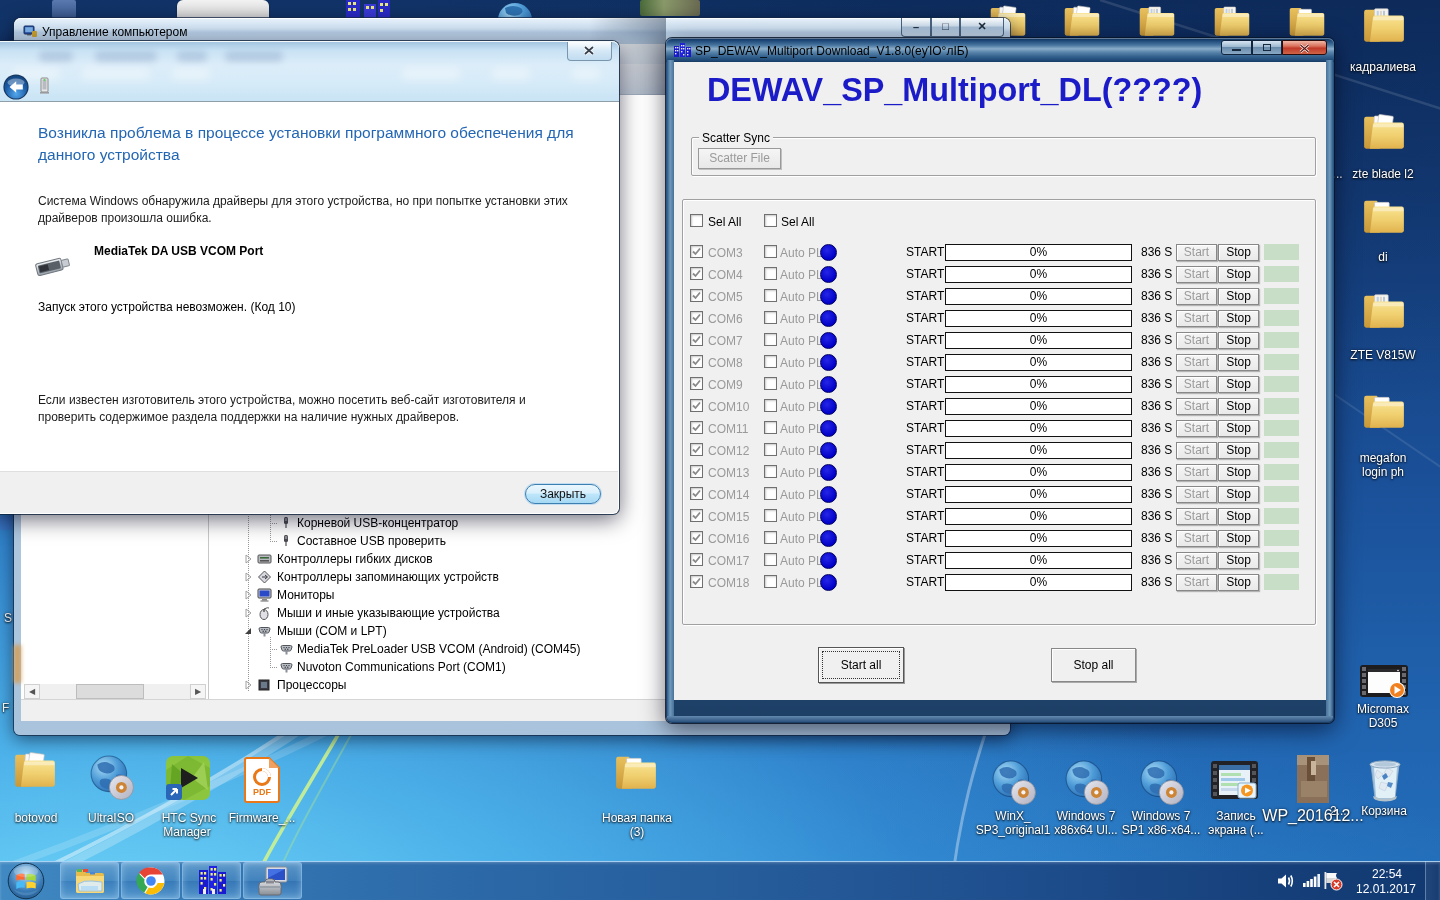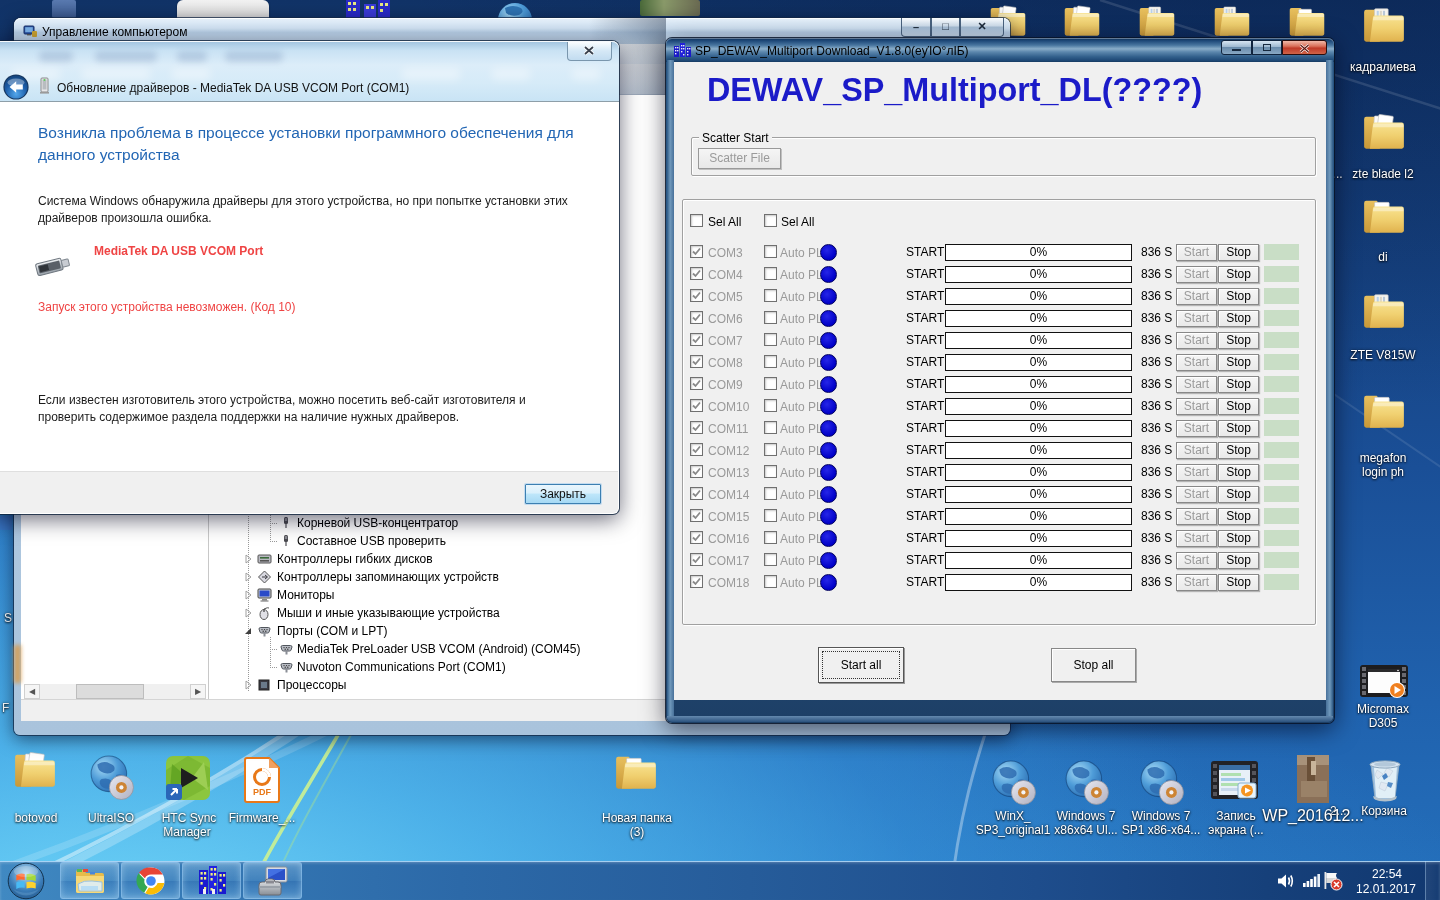--- a/index.html
+++ b/index.html
@@ -27,21 +27,21 @@
  background:linear-gradient(180deg,#fdfeff 0%,#f0f5fb 60%,#e3ecf6 100%);border-bottom:1px solid #c8d4e2;}
 #dm .status{position:absolute;left:7px;right:7px;bottom:14px;height:22px;background:#f0f0f0;border-top:1px solid #d5d5d5;}
 .ti{position:absolute;font-size:12px;color:#000;white-space:nowrap;line-height:16px;}
 .capb{position:absolute;height:19px;background:linear-gradient(180deg,rgba(252,254,255,.95) 0%,rgba(205,220,235,.9) 45%,rgba(160,185,210,.9) 50%,rgba(200,218,235,.95) 100%);
  border:1px solid #49627e;border-top:none;color:#1c2a3a;font-size:11px;text-align:center;line-height:17px;font-weight:bold;}
 #dlg{left:-9px;top:41px;width:628px;height:473px;border-radius:0 7px 6px 6px;
  background:#fff;box-shadow:0 0 0 1px rgba(15,35,60,.8),0 5px 22px rgba(0,0,25,.6);}
 #dlg .glass{position:absolute;left:0;top:0;right:0;height:61px;border-radius:0 7px 0 0;
  background:linear-gradient(180deg,#9fc2de 0%,#c9e2f4 16%,#dcedf9 40%,#d6ebf8 70%,#c9e4f5 100%);
  box-shadow:inset 0 1px 0 rgba(255,255,255,.9);border-bottom:1px solid #8e9fa9;}
-.dtext{position:absolute;color:#ef4444;font-size:12px;line-height:17px;white-space:nowrap;}
+.dtext{position:absolute;color:#000000;font-size:12px;line-height:17px;white-space:nowrap;}
 #sp{left:666px;top:38px;width:668px;height:685px;border-radius:6px;
  background:linear-gradient(180deg,#26527e 0%,#2c5c8e 50%,#1d3f66 100%);
  box-shadow:0 0 0 1px rgba(8,20,40,.85),0 6px 24px rgba(0,0,20,.6);}
 .grp{position:absolute;border:1px solid #a0a0a0;box-shadow:inset 1px 1px 0 #fff, 1px 1px 0 #fff;border-radius:2px;}
 .sptxt{position:absolute;font-size:12px;color:#000;white-space:nowrap;}
 .gray{color:#9a9a9a !important;}
 .cb{position:absolute;width:13px;height:13px;background:#fff;border:1px solid #707070;
  box-shadow:inset 1px 1px 2px rgba(0,0,0,.22);}
 .circ{position:absolute;width:17px;height:17px;border-radius:50%;background:radial-gradient(circle at 40% 35%,#2626e8,#0000c8 70%);border:1px solid #000060;}
 .pbar{position:absolute;width:187px;height:17px;background:#fff;border:1px solid #111;
@@ -467,21 +467,21 @@
     <path d="M2 5 Q2 3.5 3.5 3.5 L11.5 3.5 Q13 3.5 13 5 L12 8 Q11.7 9 10.5 9 L4.5 9 Q3.3 9 3 8 Z" fill="#b8bcc4" stroke="#50555c"></path>
     <g fill="#333">
       <circle cx="5" cy="5.6" r=".7"></circle>
       <circle cx="7.5" cy="5.6" r=".7"></circle>
       <circle cx="10" cy="5.6" r=".7"></circle>
       <circle cx="6.2" cy="7.3" r=".7"></circle>
       <circle cx="8.8" cy="7.3" r=".7"></circle>
     </g>
     <rect x="6.5" y="9" width="2" height="3.5" fill="#8a8e96"></rect>
   </svg>
-<div class="ti" style="left:277px;top:623px">Порты (COM и LPT)</div>
+<div class="ti" style="left:277px;top:623px">Мыши (COM и LPT)</div>
 <div class="abs" style="left:270px;top:649px;width:8px;height:1px;background-image:repeating-linear-gradient(90deg,#999 0 1px,transparent 1px 2px)"></div>
 <svg class="abs" style="left:279px;top:642px" width="15" height="14" viewBox="0 0 15 14">
     <path d="M2 5 Q2 3.5 3.5 3.5 L11.5 3.5 Q13 3.5 13 5 L12 8 Q11.7 9 10.5 9 L4.5 9 Q3.3 9 3 8 Z" fill="#b8bcc4" stroke="#50555c"></path>
     <g fill="#333">
       <circle cx="5" cy="5.6" r=".7"></circle>
       <circle cx="7.5" cy="5.6" r=".7"></circle>
       <circle cx="10" cy="5.6" r=".7"></circle>
       <circle cx="6.2" cy="7.3" r=".7"></circle>
       <circle cx="8.8" cy="7.3" r=".7"></circle>
     </g>
@@ -532,36 +532,35 @@
       <circle cx="15" cy="14" r="11.5" fill="url(#bkg)"></circle>
       <path d="M8.6 14 L15.2 8.2 L15.2 11.5 L21.8 11.5 L21.8 16.5 L15.2 16.5 L15.2 19.8 Z" fill="#fff"></path>
       <ellipse cx="15" cy="9.5" rx="8.5" ry="4" fill="rgba(255,255,255,.35)"></ellipse>
     </svg>
     <svg class="abs" style="left:47px;top:36px" width="13" height="18" viewBox="0 0 13 18">
       <rect x="3" y="1" width="7" height="14" rx="1" fill="#e8e8ea" stroke="#8a8a8a"></rect>
       <rect x="4.5" y="2.5" width="4" height="10" fill="#b8bcc0"></rect>
       <circle cx="6.5" cy="3" r="1" fill="#5ad05a"></circle>
       <rect x="2" y="15" width="9" height="1.6" fill="#9a9a9a"></rect>
     </svg>
-    <div class="dtext" style="left:66px;top:39px;color:#111">Обновление драйверов - MediaTek DA USB VCOM Port (COM1)</div>
     <div class="abs" style="left:47px;top:81px;width:560px;font-size:15.5px;color:#2266b4;line-height:21.5px">Возникла проблема в процессе установки программного обеспечения для<br>данного устройства</div>
     <div class="abs" style="left:47px;top:152px;width:560px;font-size:12px;color:#1b1b1b;line-height:16.5px">Система Windows обнаружила драйверы для этого устройства, но при попытке установки этих<br>драйверов произошла ошибка.</div>
     <div class="dtext" style="left:103px;top:202px;font-weight:bold">MediaTek DA USB VCOM Port</div>
     <svg class="abs" style="left:42px;top:211px" width="40" height="26" viewBox="0 0 40 26">
       <g transform="rotate(-14 20 13)">
         <rect x="3" y="8" width="26" height="12" rx="2" fill="url(#usbm)" stroke="#707880"></rect>
         <rect x="5" y="10" width="22" height="8" rx="1" fill="#5a6068"></rect>
         <rect x="6" y="11" width="9" height="6" fill="#30343a"></rect>
         <rect x="29" y="10.5" width="7" height="7" rx="1" fill="#c8ccd2" stroke="#808890"></rect>
       </g>
     </svg>
     <div class="dtext" style="left:47px;top:258px">Запуск этого устройства невозможен. (Код 10)</div>
     <div class="abs" style="left:47px;top:351px;width:560px;font-size:12px;color:#1b1b1b;line-height:16.5px">Если известен изготовитель этого устройства, можно посетить веб-сайт изготовителя и<br>проверить содержимое раздела поддержки на наличие нужных драйверов.</div>
     <div class="abs" style="left:1px;top:430px;width:626px;height:42px;background:#f0f0f0;border-top:1px solid #dfdfdf;border-radius:0 0 5px 5px"></div>
-    <div class="abs" style="left:534px;top:443px;width:76px;height:20px;border:1px solid #3c7fb1;border-radius:1px;background:linear-gradient(180deg,#eaf6fd 0%,#d9f0fc 45%,#bee6fa 50%,#a6d9f4 100%);box-shadow:0 0 0 1px rgba(150,200,240,.5);text-align:center;font-size:12px;line-height:18px;color:#111">Закрыть</div>
+    <div class="abs" style="left:534px;top:443px;width:76px;height:20px;border:1px solid #3c7fb1;border-radius:10px;background:linear-gradient(180deg,#eaf6fd 0%,#d9f0fc 45%,#bee6fa 50%,#a6d9f4 100%);box-shadow:0 0 0 1px rgba(150,200,240,.5);text-align:center;font-size:12px;line-height:18px;color:#111">Закрыть</div>
   </div>
 <div id="sp" class="abs">
     <div class="abs" style="left:0;top:0;right:0;height:24px;border-radius:6px 6px 0 0;background:linear-gradient(180deg,#0b2d55 0%,#1f4a7a 12%,#48759f 30%,#8aadc9 45%,#5c87ad 58%,#32608c 78%,#1c4673 95%,#16395f 100%);box-shadow:inset 0 1px 0 rgba(255,255,255,.35)"></div>
     <svg class="abs" style="left:8px;top:5px" width="17" height="15" viewBox="0 0 17 15">
       <rect x="0" y="3" width="5" height="11" fill="#1a1ac8"></rect>
       <rect x="6" y="0" width="5" height="14" fill="#2222d8"></rect>
       <rect x="12" y="4" width="5" height="10" fill="#1a1ac8"></rect>
       <g fill="#e8e8f8">
         <rect x="1" y="4" width="1.4" height="1.4"></rect>
         <rect x="3" y="4" width="1.4" height="1.4"></rect>
@@ -590,21 +589,21 @@
     <div class="abs" style="left:616px;top:2px;width:45px;height:15px;border:1px solid #2a0c0c;border-radius:0 3px 3px 0;background:linear-gradient(180deg,#f0b8a8 0%,#d9705a 40%,#c03a28 55%,#d06448 100%);text-align:center"><svg width="43" height="13" viewBox="0 0 43 13">
         <path d="M17.5 3 L25.5 10 M25.5 3 L17.5 10" stroke="#fff" stroke-width="2.6"></path>
         <path d="M17.5 3 L25.5 10 M25.5 3 L17.5 10" stroke="#5a1610" stroke-width="1.2"></path>
       </svg></div>
     <div class="abs" style="left:1px;top:22px;width:7px;height:660px;background:linear-gradient(90deg,#2e5a86,#7099bc 45%,#48719a);border-radius:0 0 0 5px"></div>
     <div class="abs" style="right:1px;top:22px;width:7px;height:660px;background:linear-gradient(90deg,#48719a,#7099bc 55%,#2e5a86);border-radius:0 0 5px 0"></div>
     <div class="abs" style="left:1px;bottom:1px;width:666px;height:6px;background:linear-gradient(180deg,#6489ae,#2b527e);border-radius:0 0 5px 5px"></div>
     <div class="abs" style="left:8px;top:24px;width:652px;height:638px;background:#f0f0f0"></div>
     <div class="abs" style="left:41px;top:35px;font-weight:bold;font-size:33px;line-height:33px;letter-spacing:0;color:#1b1bc8;transform:scaleX(.98);transform-origin:left top;white-space:nowrap">DEWAV_SP_Multiport_DL(????)</div>
     <div class="grp" style="left:25px;top:99px;width:625px;height:39px"></div>
-    <div class="sptxt" style="left:33px;top:93px;background:#f0f0f0;padding:0 3px">Scatter Start</div>
+    <div class="sptxt" style="left:33px;top:93px;background:#f0f0f0;padding:0 3px">Scatter Sync</div>
     <div class="abs" style="left:32px;top:110px;width:83px;height:21px;background:linear-gradient(180deg,#f5f5f5,#e8e8e8);border:1px solid #999;box-shadow:1px 1px 0 rgba(0,0,0,.2);text-align:center;font-size:12px;line-height:19px;color:#9a9a9a">Scatter File</div>
     <div class="grp" style="left:16px;top:161px;width:634px;height:426px"></div>
     <div class="cb" style="left:24px;top:176px"></div>
     <div class="sptxt" style="left:42px;top:177px">Sel All</div>
     <div class="cb" style="left:98px;top:176px"></div>
     <div class="sptxt" style="left:115px;top:177px">Sel All</div>
     <div class="cb" style="left:24px;top:207px"></div>
     <svg class="abs" style="left:25px;top:208px" width="11" height="11" viewBox="0 0 11 11">
       <path d="M2 5.5 L4.5 8 L9 2.5" stroke="#8a8a8a" stroke-width="1.8" fill="none"></path>
     </svg>

